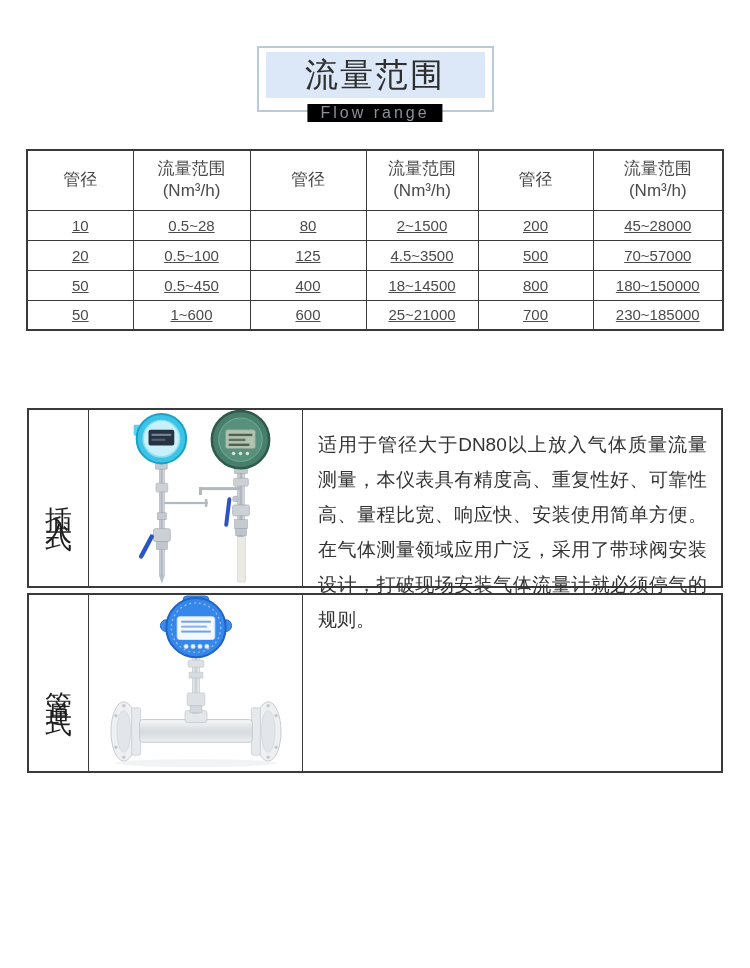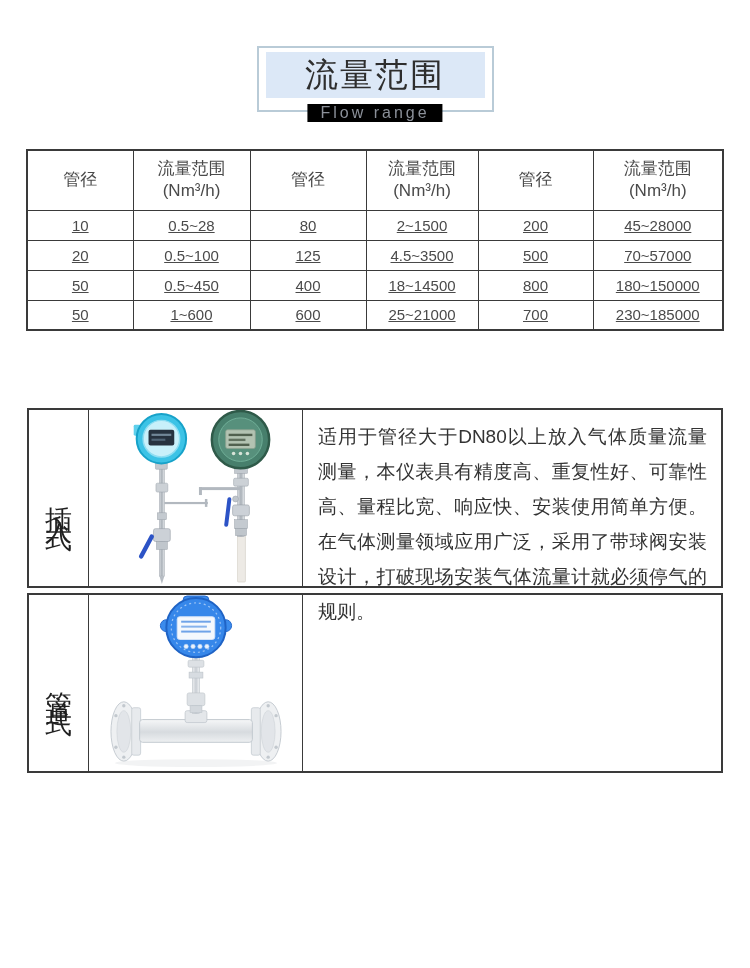--- a/index.html
+++ b/index.html
@@ -47,21 +47,21 @@
     width:60px; border-right:1px solid #3a3a3a; flex:0 0 60px;
     display:flex; align-items:center; justify-content:center;
     font-size:27px; color:#1f1f1f;
     writing-mode:vertical-lr; text-orientation:upright; letter-spacing:9px;
   }
   .sec-image {
     width:214px; flex:0 0 214px; border-right:1px solid #3a3a3a;
     display:flex; align-items:center; justify-content:center; background:#fff;
   }
   .sec-text {
-    flex:1; padding:9px 14px 0 15px; font-size:19px; line-height:35px;
+    flex:1; padding:17px 14px 0 15px; font-size:19px; line-height:35px;
     color:#333333; text-align:justify;
   }
 </style>
 </head>
 <body>
 
 <div class="title-frame">
   <div class="title-fill">流量范围</div>
   <div class="title-sub">Flow range</div>
 </div>

